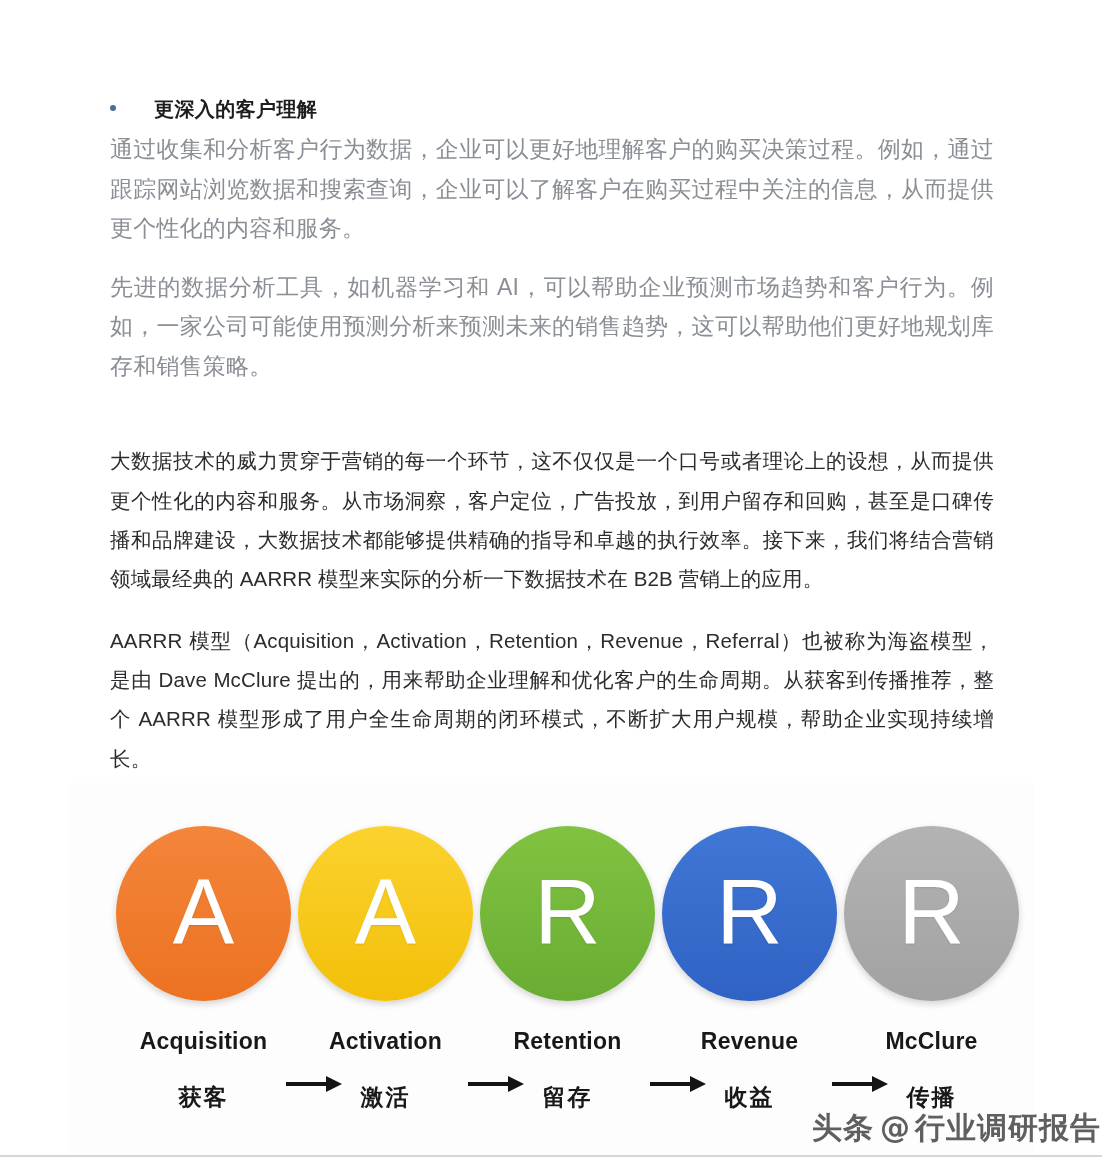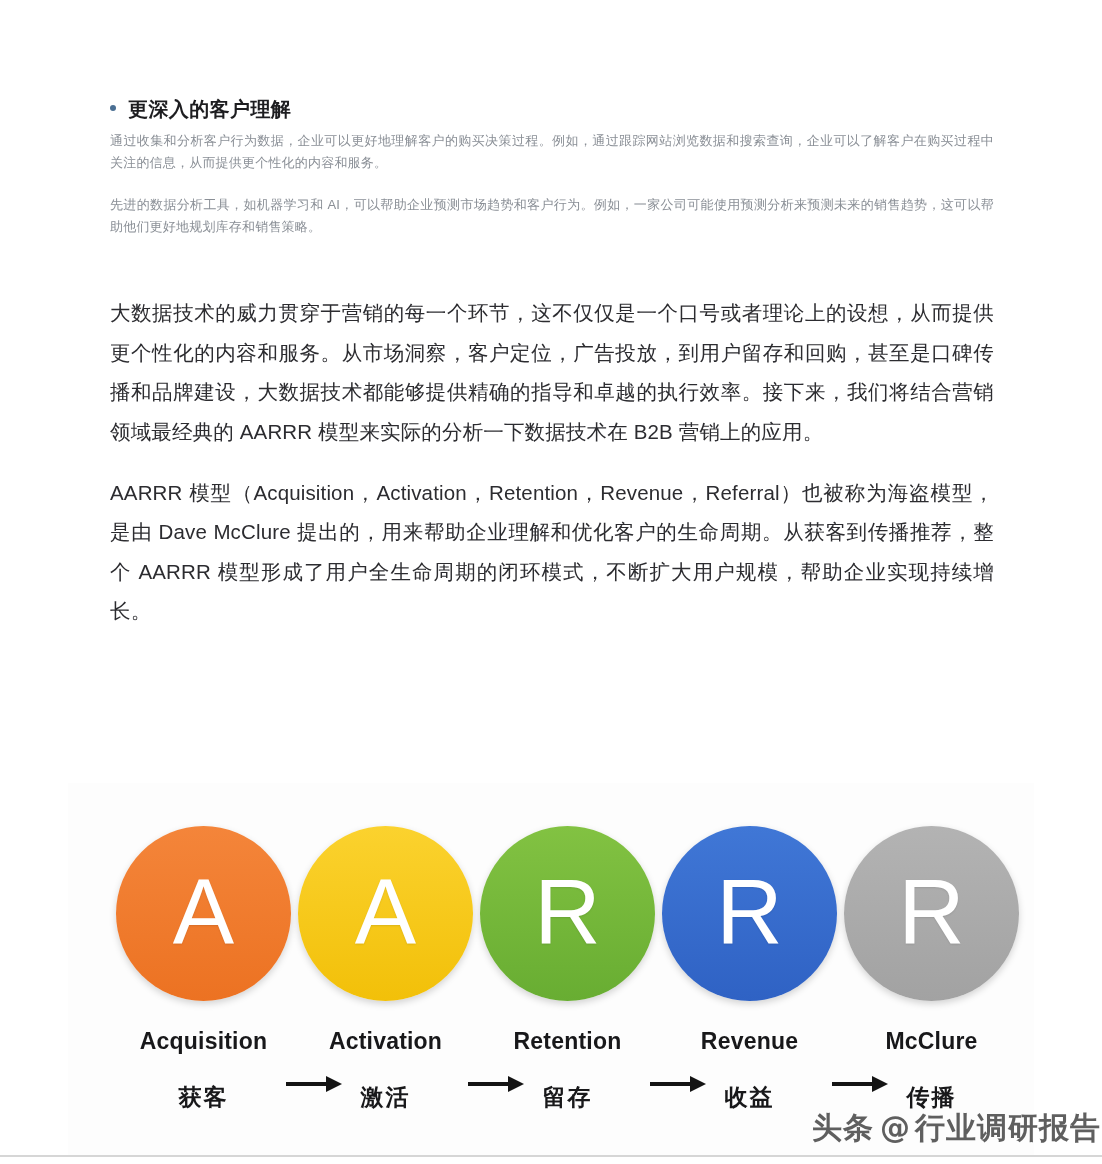--- a/index.html
+++ b/index.html
@@ -36,33 +36,34 @@
   }
   .section-heading {
     display: flex;
     align-items: baseline;
     font-size: 20px;
     font-weight: bold;
     color: #1d1d20;
     letter-spacing: 0.4px;
     margin: 0 0 8px 0;
     line-height: 1.3;
+    gap: 26px;
   }
   .bullet-dot {
     width: 6px;
     height: 6px;
     border-radius: 50%;
     background: #4a6f93;
     margin-right: 12px;
     flex: none;
     position: relative;
     top: -5px;
   }
   .section-body {
-    font-size: 13px;
+    font-size: 23px;
     line-height: 1.72;
     color: #8a8f96;
     letter-spacing: 0.2px;
     margin: 0;
     text-align: justify;
     text-justify: inter-ideograph;
   }
 
   .gap-block { height: 36px; }
 

